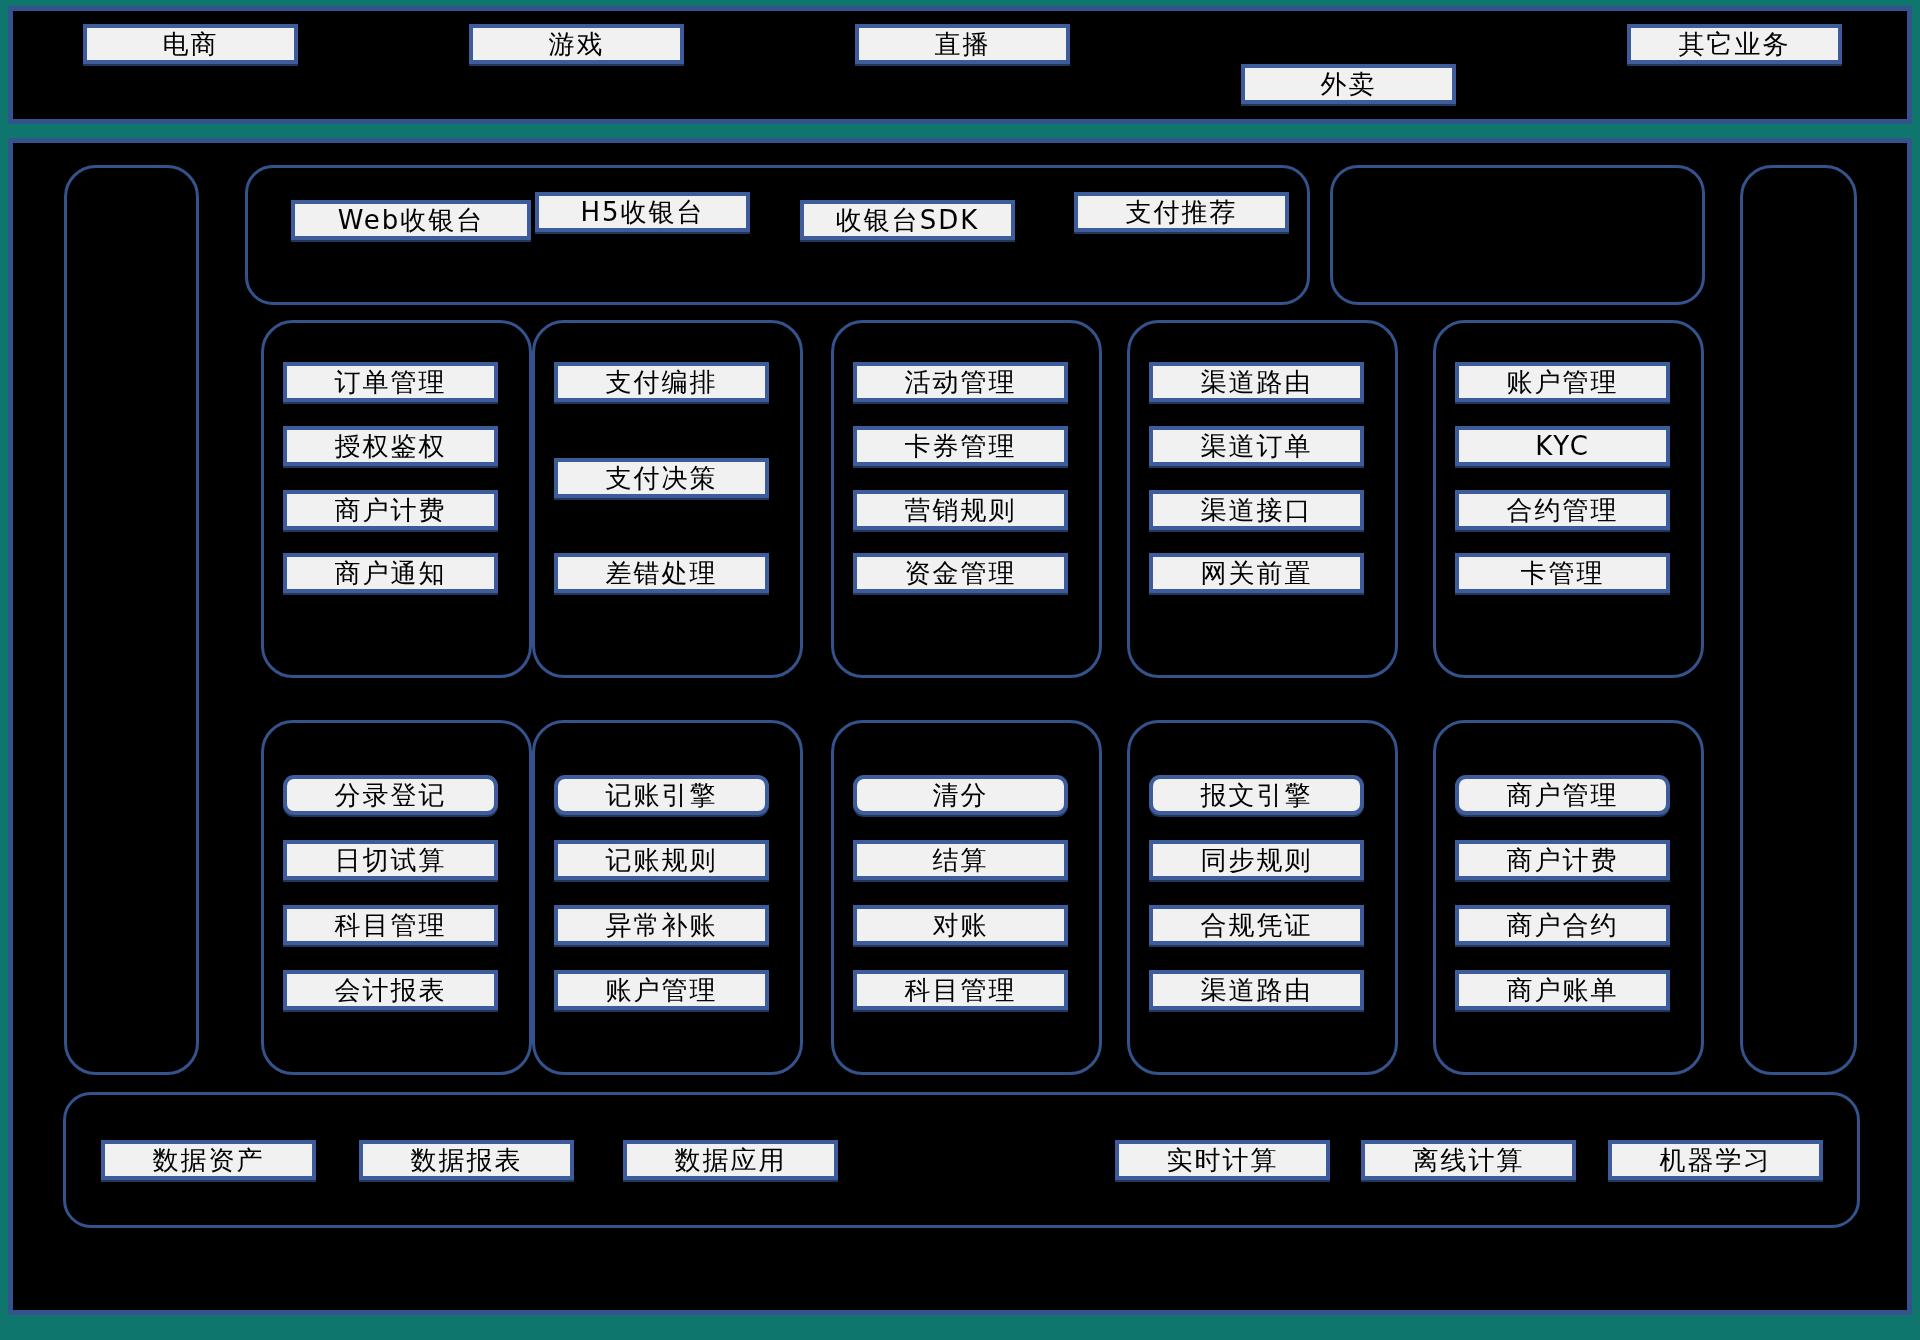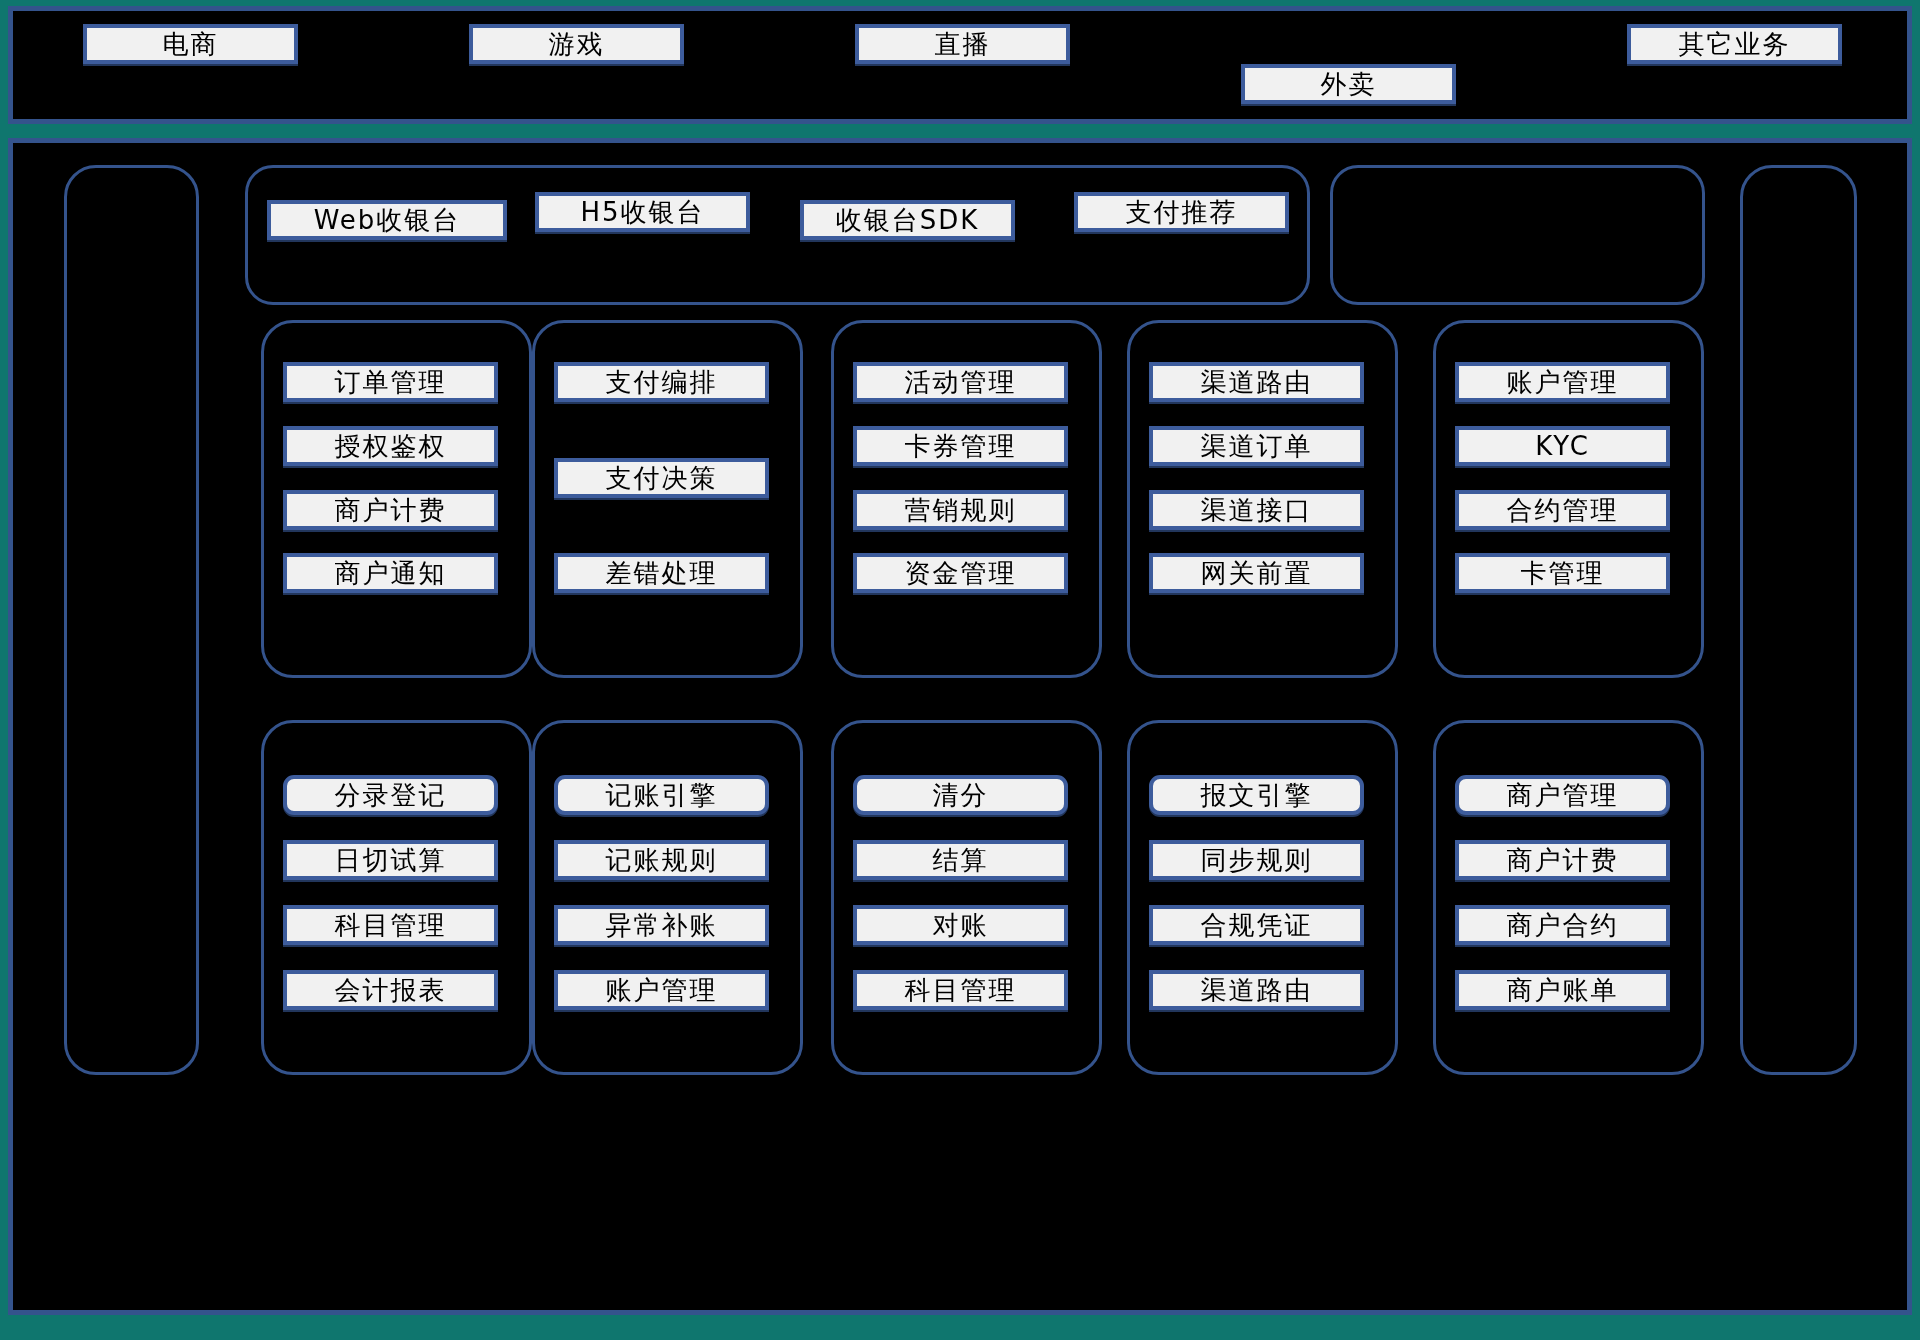--- a/index.html
+++ b/index.html
@@ -14,21 +14,21 @@
   .panel { position:absolute; border:3px solid #34538c; border-radius:32px; background:#000; }
 
   .chip {
     position:absolute; width:215px; height:40px;
     background:#f1f1f1; border:4px solid #3d5c9c;
     box-shadow:0 2px 0 #22365c;
     color:#000; font-size:26px; letter-spacing:2px; font-weight:400;
     display:flex; align-items:center; justify-content:center;
     white-space:nowrap; overflow:hidden;
   }
-  .chip.wide { width:240px; }
+  .chip.wide { width:240px;margin-left:24px; }
 
   
   .biz-0 { left:70px;   top:13px; }
   .biz-1 { left:456px;  top:13px; }
   .biz-2 { left:842px;  top:13px; }
   .biz-3 { left:1228px; top:13px;margin-top:40px; }
   .biz-4 { left:1614px; top:13px; }
 
   
   .rail-left  { left:51px;   top:22px; width:135px; height:910px; }
@@ -146,15 +146,23 @@
         <div class="chip r2-d">渠道路由</div>
       </div>
       <div class="panel col c5">
         <div class="chip r2-a">商户管理</div>
         <div class="chip r2-b">商户计费</div>
         <div class="chip r2-c">商户合约</div>
         <div class="chip r2-d">商户账单</div>
       </div>
     </div>
 
+    <div class="panel panel-data">
+      <div class="chip dl-0">数据资产</div>
+      <div class="chip dl-1">数据报表</div>
+      <div class="chip dl-2">数据应用</div>
+      <div class="chip dl-3">实时计算</div>
+      <div class="chip dl-4">离线计算</div>
+      <div class="chip dl-5">机器学习</div>
+    </div>
 
   </div>
 </div>
 
 </body></html>

